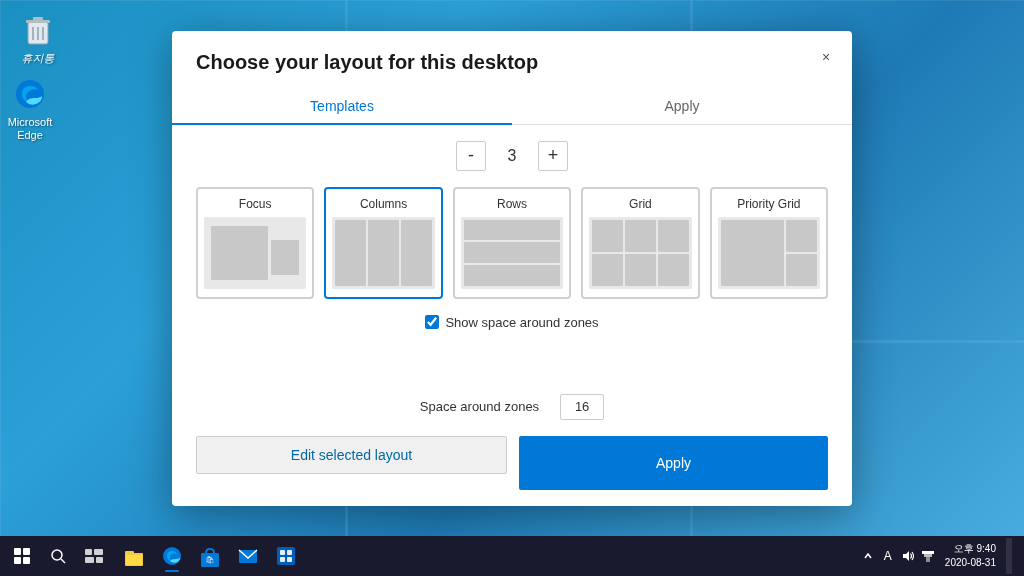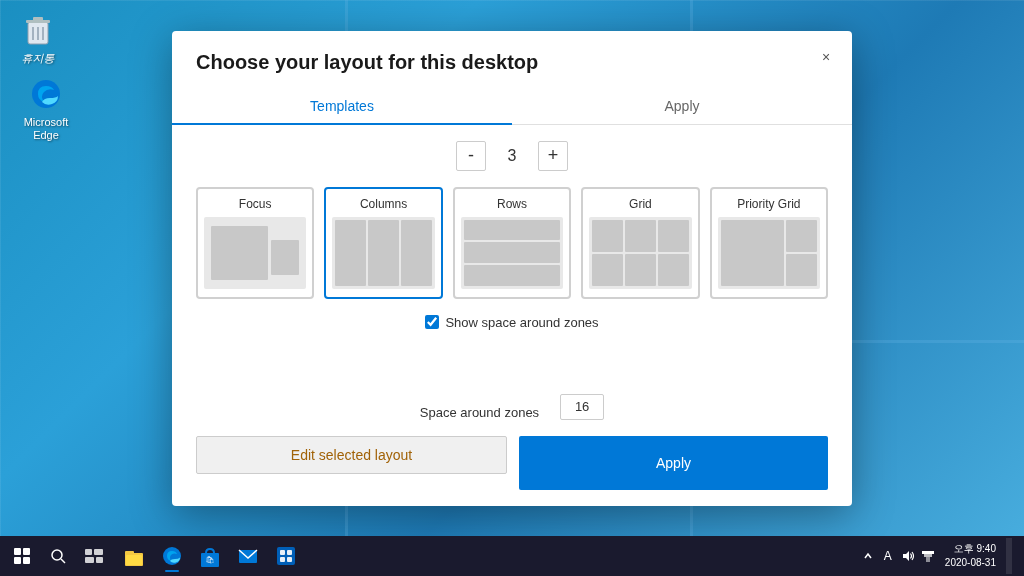--- a/index.html
+++ b/index.html
@@ -325,21 +325,21 @@
     }
     .checkbox-label input[type="checkbox"] {
       width: 14px;
       height: 14px;
       accent-color: #0078d7;
       cursor: pointer;
     }
 
     .space-input-group {
       display: flex;
-      align-items: flex-end;
+      align-items: center;
       gap: 21px;
       font-size: 13px;
       color: #333;
       margin-top: 44px;
     }
     .space-input {
       width: 44px;
       height: 26px;
       border: 1px solid #ccc;
       border-radius: 2px;
@@ -353,21 +353,21 @@
       display: flex;
       gap: 12px;
     }
     .btn-edit {
       flex: 1;
       height: 38px;
       border: 1px solid #ccc;
       background: #f0f0f0;
       border-radius: 2px;
       font-size: 14px;
-      color: #a16207;
+      color: #0369a1;
       cursor: pointer;
     }
     .btn-apply {
       flex: 1;
       height: 54px;
       border: none;
       background: #0078d7;
       border-radius: 2px;
       font-size: 14px;
       color: white;
@@ -506,21 +506,21 @@
         <rect x="6" y="8" width="24" height="3" rx="1" fill="#b0bfc0"></rect>
         <rect x="13" y="5" width="10" height="4" rx="1" fill="#b0bfc0"></rect>
         <line x1="13" y1="15" x2="13" y2="28" stroke="#90a0b0" stroke-width="1.5"></line>
         <line x1="18" y1="15" x2="18" y2="28" stroke="#90a0b0" stroke-width="1.5"></line>
         <line x1="23" y1="15" x2="23" y2="28" stroke="#90a0b0" stroke-width="1.5"></line>
       </svg>
     </div>
     <span class="icon-label">휴지통</span>
   </div>
 
-  <div class="desktop-icon" style="top:76px; left:16px;">
+  <div class="desktop-icon" style="top:76px; left:0;">
     <div class="icon-img">
       <svg width="36" height="36" viewBox="0 0 36 36">
         <circle cx="18" cy="18" r="14" fill="#0078d7"></circle>
         <path d="M10 18 Q10 10 18 10 Q24 10 26 14 Q20 12 16 16 Q12 20 16 26 Q10 24 10 18Z" fill="#00a4ef"></path>
         <path d="M14 26 Q18 30 24 28 Q30 26 30 20 Q28 22 22 22 Q16 22 14 26Z" fill="#50d9ff"></path>
       </svg>
     </div>
     <span class="icon-label">Microsoft Edge</span>
   </div>
 

